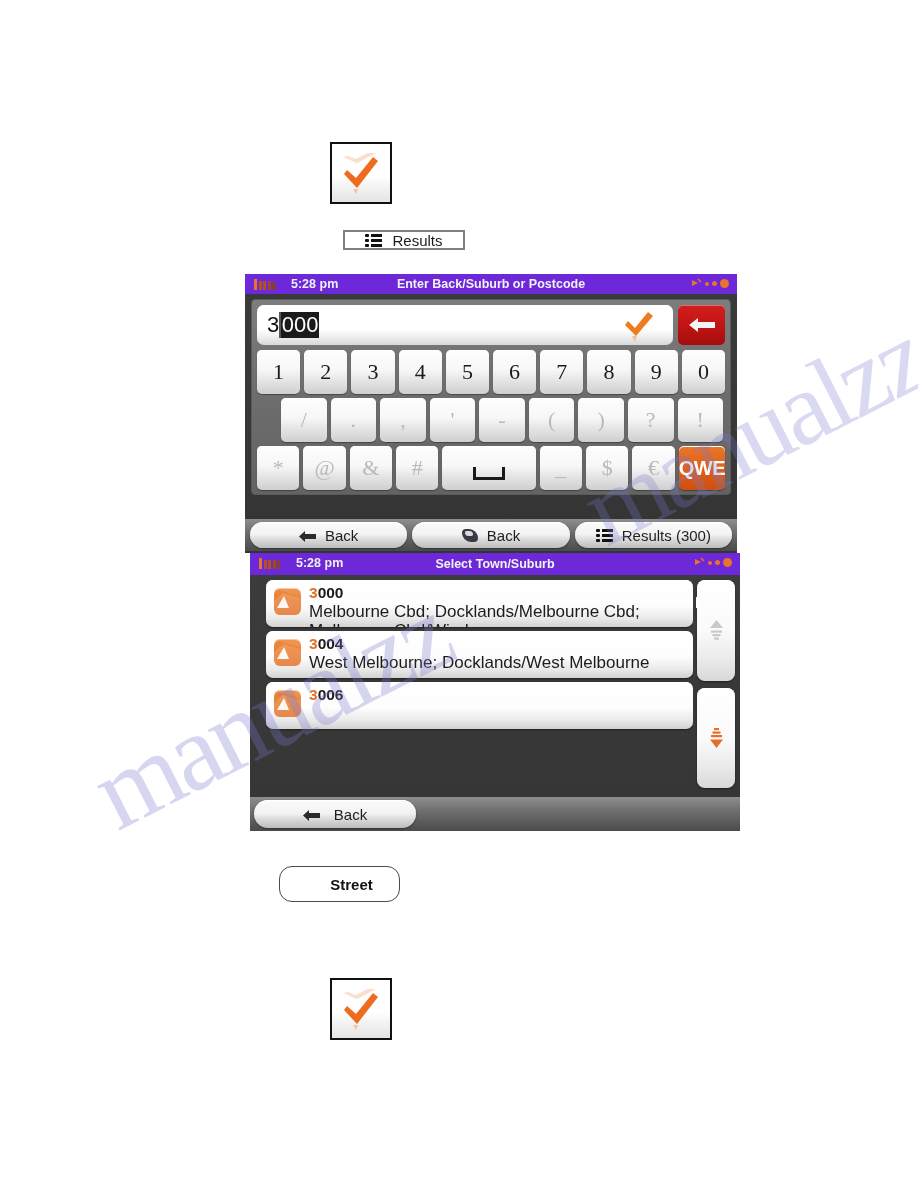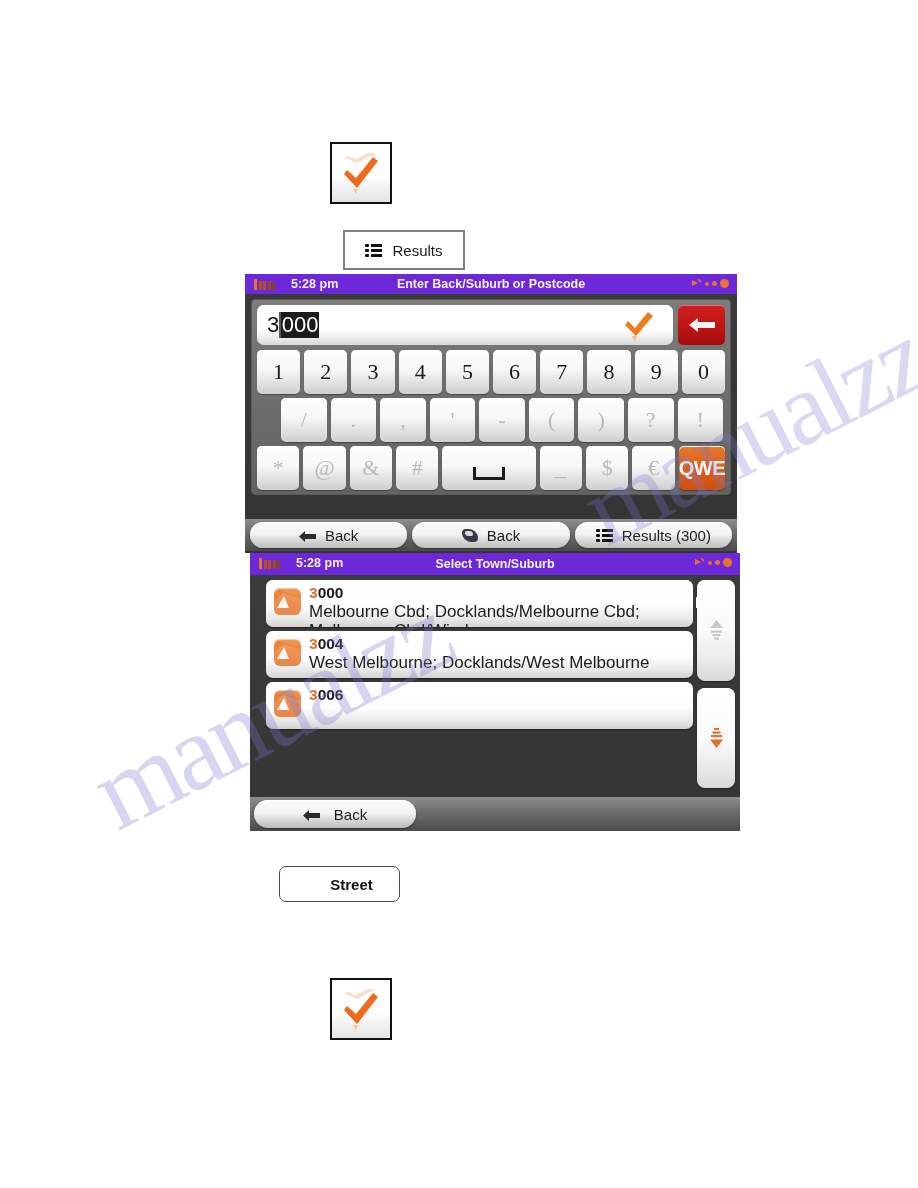--- a/index.html
+++ b/index.html
@@ -53,33 +53,33 @@
     left:330px;width:62px;height:62px;
     border:2px solid #111;
     background:linear-gradient(to bottom,#ffffff 0%,#ffffff 55%,#f2f2f2 75%,#e4e4e4 100%);
   }
   .check-box.top{top:142px;}
   .check-box.bottom{top:978px;}
   .check-glyph{position:relative;width:42px;height:40px;}
   .check-glyph svg{display:block;}
 
   .results-btn{
-    left:343px;top:230px;width:122px;height:40px;
+    left:343px;top:230px;width:122px;height:20px;
     border:2px solid #808080;
     gap:10px;
     font-size:15px;color:#1a1a1a;
   }
   .list-icon{display:inline-block;width:17px;height:13px;position:relative;}
   .list-icon i{position:absolute;left:0;width:4px;height:3px;background:#111;border-radius:1px;}
   .list-icon b{position:absolute;left:6px;width:11px;height:3px;background:#111;border-radius:0;}
   .list-icon .r0{top:0;} .list-icon .r1{top:5px;} .list-icon .r2{top:10px;}
 
   .street-btn{
     left:279px;top:866px;width:121px;height:36px;
-    border:1px solid #4a4a4a;border-radius:7px;
+    border:1px solid #4a4a4a;border-radius:13px;
     font-size:15px;font-weight:bold;color:#111;padding-left:24px;
   }
 
   
   .device{
     position:absolute;
     background:#2b2b2b;
     box-sizing:border-box;
     overflow:hidden;
   }

